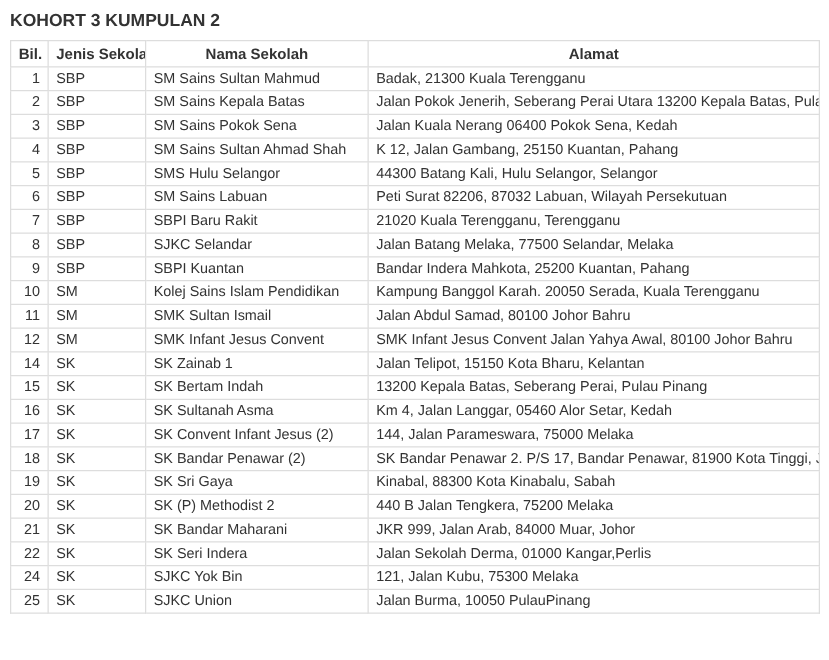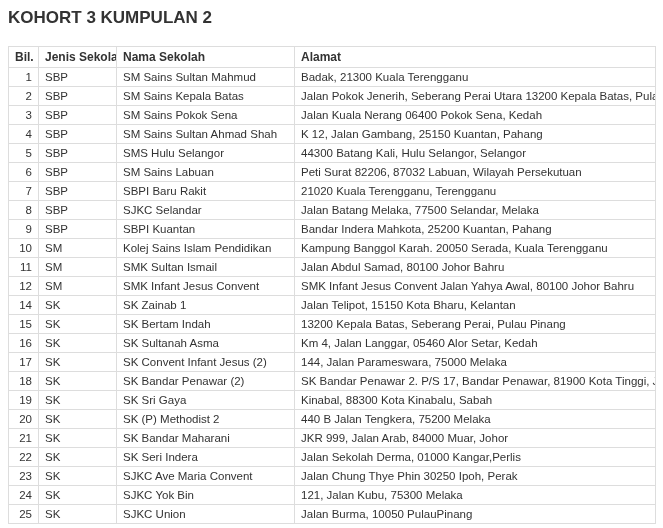--- a/index.html
+++ b/index.html
@@ -5,38 +5,38 @@
   body {
     margin: 0;
     padding: 8px;
     font-family: Arial, Helvetica, sans-serif;
     font-size: 12px;
     color: #333;
     background: #fff;
   }
   .title {
     font-weight: bold;
-    font-size: 17px;
-    margin-bottom: 18px;
+    font-size: 14px;
+    margin-bottom: 8px;
   }
   table {
     border-collapse: collapse;
     width: 647px;
     table-layout: fixed;
   }
   th, td {
     border: 1px solid #ddd;
     padding: 3px 6px;
     vertical-align: middle;
     overflow: hidden;
     white-space: nowrap;
   }
   th {
     font-weight: bold;
-    text-align: left;
+    text-align: center;
     font-size: 12px;
   }
   td {
     font-size: 11.5px;
   }
   col.c-bil   { width: 30px; }
   col.c-jenis { width: 78px; }
   col.c-nama  { width: 178px; }
   col.c-alamat{ width: 361px; }
   td.bil { text-align: right; }
@@ -182,26 +182,20 @@
         <td>SK Bandar Maharani</td>
         <td> JKR 999, Jalan Arab, 84000 Muar, Johor</td>
       </tr>
       <tr>
         <td class="bil">22</td>
         <td>SK</td>
         <td>SK Seri Indera</td>
         <td> Jalan Sekolah Derma, 01000 Kangar,Perlis</td>
       </tr>
       <tr>
-        <td class="bil">23</td>
-        <td>SK</td>
-        <td>SJKC Ave Maria Convent</td>
-        <td>Jalan Chung Thye Phin 30250 Ipoh, Perak</td>
-      </tr>
-      <tr>
         <td class="bil">24</td>
         <td>SK</td>
         <td>SJKC Yok Bin</td>
         <td>121, Jalan Kubu, 75300 Melaka</td>
       </tr>
       <tr>
         <td class="bil">25</td>
         <td>SK</td>
         <td>SJKC Union</td>
         <td>Jalan Burma, 10050 PulauPinang</td>

